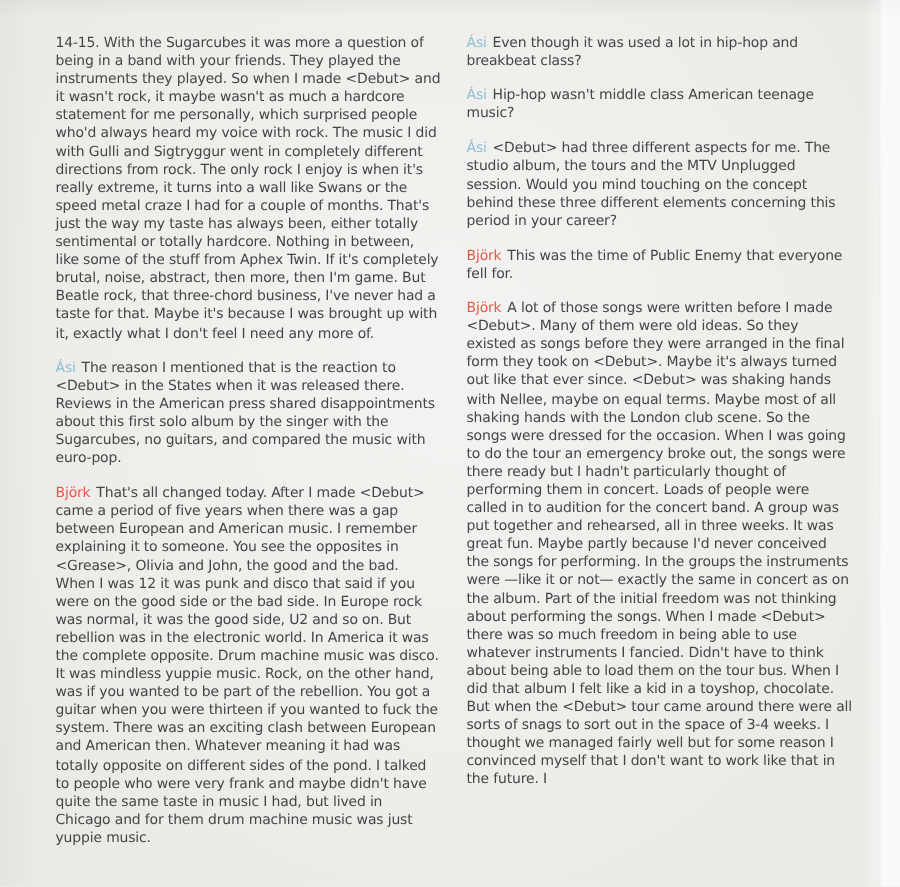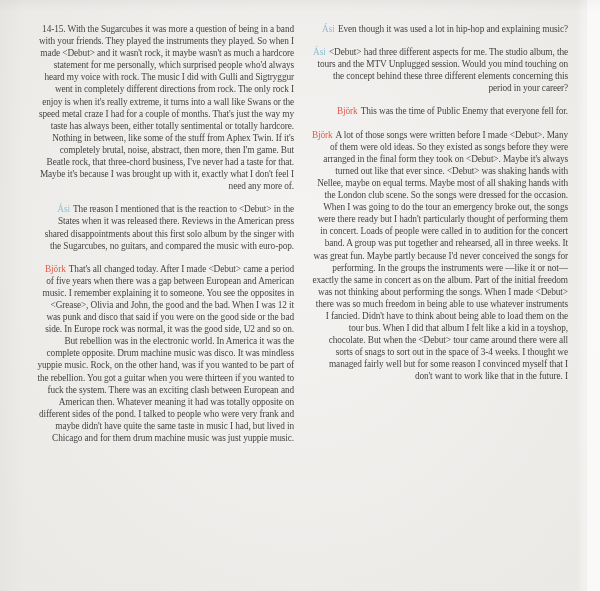--- a/index.html
+++ b/index.html
@@ -19,39 +19,39 @@
   }
   .scan-edge{
     position:absolute;top:0;right:0;width:13px;height:100%;
     background:rgba(255,255,255,0.42);
     border-left:1px solid rgba(0,0,0,0.035);
   }
   .col{
     position:absolute;top:23px;width:257px;
     font-size:9.3px;line-height:12.1px;letter-spacing:-0.1px;
     color:var(--body-color,#454545);
-    text-align:right;
-    font-family:Liberation Serif, serif;
+    text-align:left;
   }
   #col-left{left:37px;}
   #col-right{left:311px;}
   .para{margin:0 0 11px 0;}
   .speaker{padding-right:1px;}
   .speaker.asi{color:var(--asi-color,#8cbfd2);}
   .speaker.bjork{color:var(--bjork-color,#e05a4a);}
 </style>
 </head>
 <body style="background: rgb(239, 237, 234);">
 
 <div class="page">
   <div class="col" id="col-left">
       <p class="para"><span class="ptext">14-15. With the Sugarcubes it was more a question of being in a band with your friends. They played the instruments they played. So when I made &lt;Debut&gt; and it wasn't rock, it maybe wasn't as much a hardcore statement for me personally, which surprised people who'd always heard my voice with rock. The music I did with Gulli and Sigtryggur went in completely different directions from rock. The only rock I enjoy is when it's really extreme, it turns into a wall like Swans or the speed metal craze I had for a couple of months. That's just the way my taste has always been, either totally sentimental or totally hardcore. Nothing in between, like some of the stuff from Aphex Twin. If it's completely brutal, noise, abstract, then more, then I'm game. But Beatle rock, that three-chord business, I've never had a taste for that. Maybe it's because I was brought up with it, exactly what I don't feel I need any more of.</span></p>
       <p class="para"><span class="speaker asi">Ási</span> <span class="ptext">The reason I mentioned that is the reaction to &lt;Debut&gt; in the States when it was released there. Reviews in the American press shared disappointments about this first solo album by the singer with the Sugarcubes, no guitars, and compared the music with euro-pop.</span></p>
       <p class="para"><span class="speaker bjork">Björk</span> <span class="ptext">That's all changed today. After I made &lt;Debut&gt; came a period of five years when there was a gap between European and American music. I remember explaining it to someone. You see the opposites in &lt;Grease&gt;, Olivia and John, the good and the bad. When I was 12 it was punk and disco that said if you were on the good side or the bad side. In Europe rock was normal, it was the good side, U2 and so on. But rebellion was in the electronic world. In America it was the complete opposite. Drum machine music was disco. It was mindless yuppie music. Rock, on the other hand, was if you wanted to be part of the rebellion. You got a guitar when you were thirteen if you wanted to fuck the system. There was an exciting clash between European and American then. Whatever meaning it had was totally opposite on different sides of the pond. I talked to people who were very frank and maybe didn't have quite the same taste in music I had, but lived in Chicago and for them drum machine music was just yuppie music.</span></p>
     </div>
   <div class="col" id="col-right">
-      <p class="para"><span class="speaker asi">Ási</span> <span class="ptext">Even though it was used a lot in hip-hop and explaining music?</span></p>
+      <p class="para"><span class="speaker asi">Ási</span> <span class="ptext">Even though it was used a lot in hip-hop and breakbeat class?</span></p>
+      <p class="para"><span class="speaker asi">Ási</span> <span class="ptext">Hip-hop wasn't middle class American teenage music?</span></p>
       <p class="para"><span class="speaker asi">Ási</span> <span class="ptext">&lt;Debut&gt; had three different aspects for me. The studio album, the tours and the MTV Unplugged session. Would you mind touching on the concept behind these three different elements concerning this period in your career?</span></p>
       <p class="para"><span class="speaker bjork">Björk</span> <span class="ptext">This was the time of Public Enemy that everyone fell for.</span></p>
       <p class="para"><span class="speaker bjork">Björk</span> <span class="ptext">A lot of those songs were written before I made &lt;Debut&gt;. Many of them were old ideas. So they existed as songs before they were arranged in the final form they took on &lt;Debut&gt;. Maybe it's always turned out like that ever since. &lt;Debut&gt; was shaking hands with Nellee, maybe on equal terms. Maybe most of all shaking hands with the London club scene. So the songs were dressed for the occasion. When I was going to do the tour an emergency broke out, the songs were there ready but I hadn't particularly thought of performing them in concert. Loads of people were called in to audition for the concert band. A group was put together and rehearsed, all in three weeks. It was great fun. Maybe partly because I'd never conceived the songs for performing. In the groups the instruments were —like it or not— exactly the same in concert as on the album. Part of the initial freedom was not thinking about performing the songs. When I made &lt;Debut&gt; there was so much freedom in being able to use whatever instruments I fancied. Didn't have to think about being able to load them on the tour bus. When I did that album I felt like a kid in a toyshop, chocolate. But when the &lt;Debut&gt; tour came around there were all sorts of snags to sort out in the space of 3-4 weeks. I thought we managed fairly well but for some reason I convinced myself that I don't want to work like that in the future. I</span></p>
     </div>
   <div class="scan-edge"></div>
 </div>
 
 </body></html>

